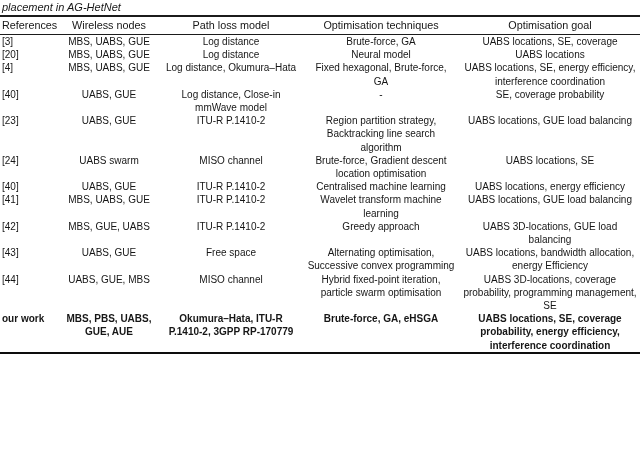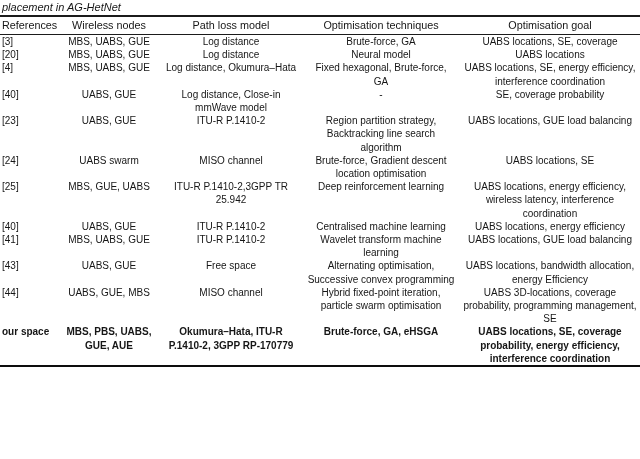--- a/index.html
+++ b/index.html
@@ -118,48 +118,46 @@
 
   <tr>
     <td class="left">[24]</td>
     <td>UABS swarm</td>
     <td>MISO channel</td>
     <td>Brute-force, Gradient descent
 location optimisation</td>
     <td>UABS locations, SE</td>
   </tr>
 
-  <tr>
-    <td class="left">[25]</td>
-    <td>MBS, GUE, UABS</td>
-    <td>ITU-R P.1410-2,3GPP TR
-25.942</td>
-    <td>Deep reinforcement learning</td>
-    <td>UABS locations, energy efficiency,
-wireless latency, interference
-coordination</td>
-  </tr>
 
   <tr>
     <td class="left">[40]</td>
     <td>UABS, GUE</td>
     <td>ITU-R P.1410-2</td>
     <td>Centralised machine learning</td>
     <td>UABS locations, energy efficiency</td>
   </tr>
 
   <tr>
     <td class="left">[41]</td>
     <td>MBS, UABS, GUE</td>
     <td>ITU-R P.1410-2</td>
     <td>Wavelet transform machine
 learning</td>
     <td>UABS locations, GUE load balancing</td>
   </tr>
 
+  <tr>
+    <td class="left">[42]</td>
+    <td>MBS, GUE, UABS</td>
+    <td>ITU-R P.1410-2</td>
+    <td>Greedy approach</td>
+    <td>UABS 3D-locations, GUE load
+balancing</td>
+  </tr>
 
   <tr>
     <td class="left">[43]</td>
     <td>UABS, GUE</td>
     <td>Free space</td>
     <td>Alternating optimisation,
 Successive convex programming</td>
     <td>UABS locations, bandwidth allocation,
 energy Efficiency</td>
   </tr>
@@ -169,21 +167,21 @@
     <td>UABS, GUE, MBS</td>
     <td>MISO channel</td>
     <td>Hybrid fixed-point iteration,
 particle swarm optimisation</td>
     <td>UABS 3D-locations, coverage
 probability, programming management,
 SE</td>
   </tr>
 
   <tr class="bold">
-    <td class="left">our space</td>
+    <td class="left">our work</td>
     <td>MBS, PBS, UABS,
 GUE, AUE</td>
     <td>Okumura–Hata, ITU-R
 P.1410-2, 3GPP RP-170779</td>
     <td>Brute-force, GA, eHSGA</td>
     <td>UABS locations, SE, coverage
 probability, energy efficiency,
 interference coordination</td>
   </tr>
 </tbody>

